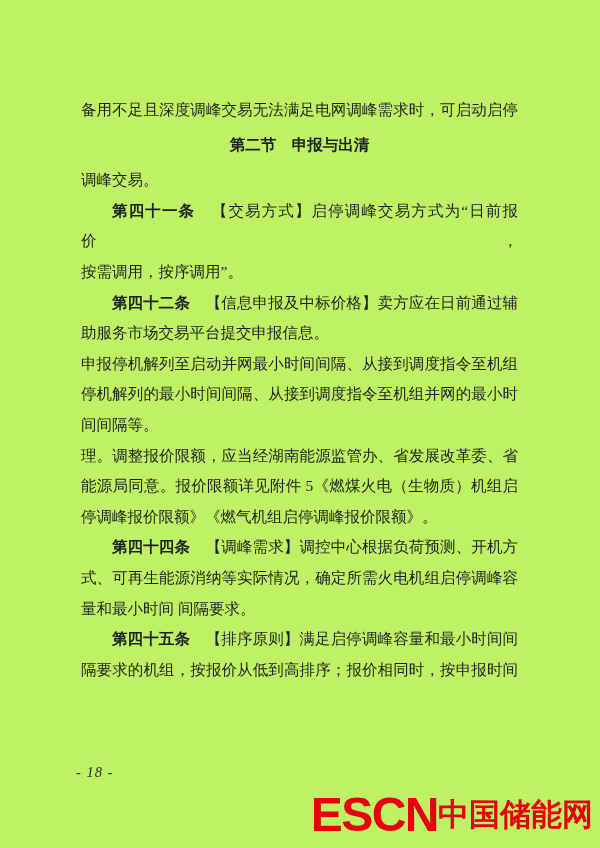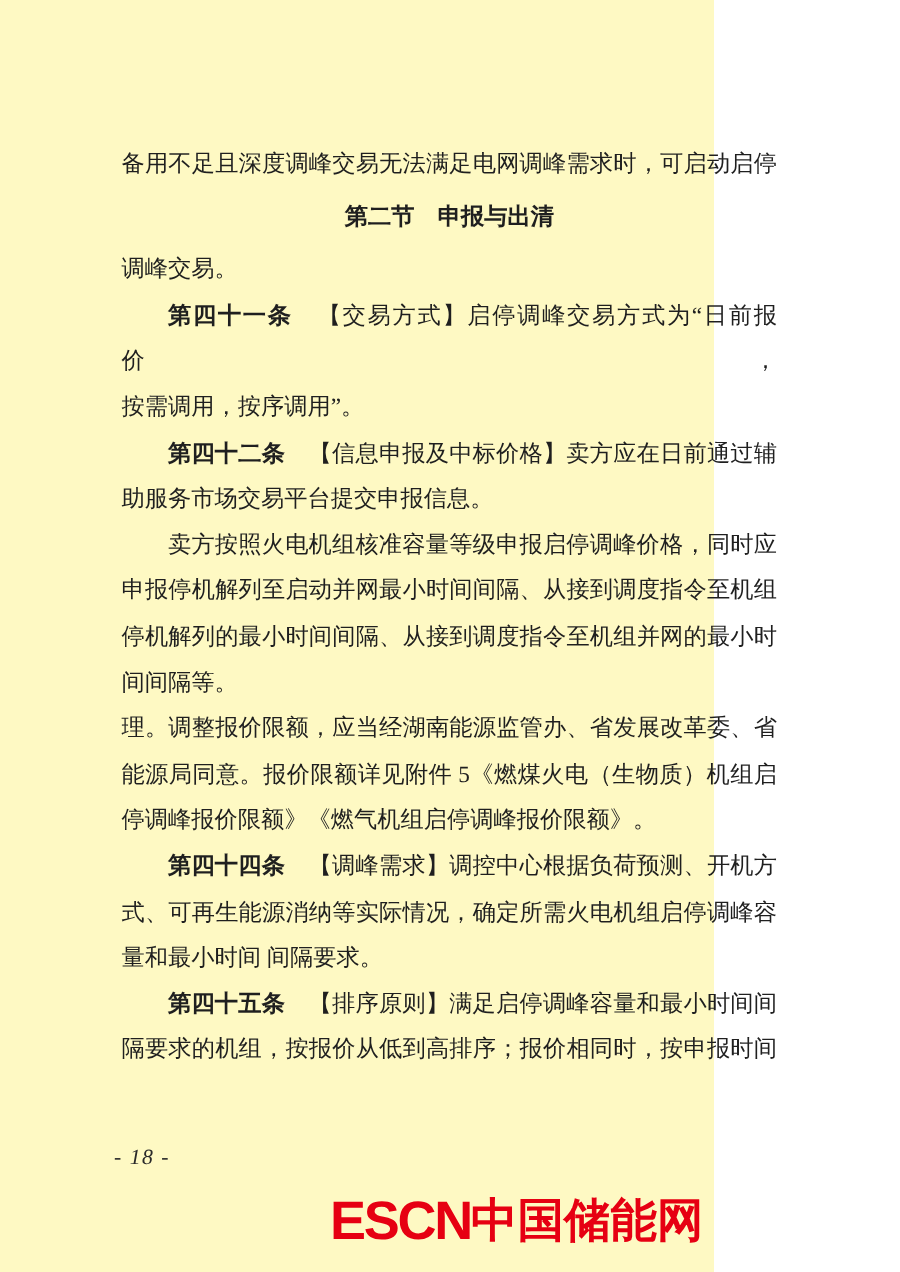--- a/index.html
+++ b/index.html
@@ -5,23 +5,23 @@
   html, body {
     margin: 0;
     padding: 0;
     width: 600px;
     height: 848px;
     background: #ffffff;
     overflow: hidden;
   }
   .page {
     position: relative;
-    width: 476px;
+    width: 600px;
     height: 848px;
-    background: #fef9c3;
+    background: #bef264;
     font-family: "Liberation Serif", "DejaVu Serif", serif;
     color: #1f1f1f;
   }
   .content {
     position: absolute;
     left: 81px;
     top: 95px;
     width: 437px;
     font-size: 15.5px;
     line-height: 30.6px;
@@ -58,21 +58,21 @@
   .logo {
     position: absolute;
     right: 7px;
     top: 795px;
     font-family: "Liberation Sans", "DejaVu Sans", sans-serif;
     font-weight: 900;
     white-space: nowrap;
     line-height: 38px;
   }
   .logo-latin {
-    font-size: 36px;
+    font-size: 48px;
     letter-spacing: -1.5px;
     vertical-align: middle;
   }
   .logo-cjk {
     font-size: 31px;
     vertical-align: middle;
   }
 </style>
 </head>
 <body>
@@ -80,21 +80,20 @@
 <div class="page">
 
   <div class="content">
       <div class="line just"><span>备用不足且深度调峰交易无法满足电网调峰需求时，可启动启停</span></div>
       <div class="line center"><span class="bold">第二节　申报与出清</span></div>
       <div class="line"><span>调峰交易。</span></div>
       <div class="line indent just"><span class="bold">第四十一条　</span><span>【交易方式】启停调峰交易方式为“日前报价，</span></div>
       <div class="line"><span>按需调用，按序调用”。</span></div>
       <div class="line indent just"><span class="bold">第四十二条　</span><span>【信息申报及中标价格】卖方应在日前通过辅</span></div>
       <div class="line"><span>助服务市场交易平台提交申报信息。</span></div>
-      <div class="line indent just"><span>卖方按照火电机组核准容量等级申报启停调峰价格，同时应</span></div>
       <div class="line just"><span>申报停机解列至启动并网最小时间间隔、从接到调度指令至机组</span></div>
       <div class="line just"><span>停机解列的最小时间间隔、从接到调度指令至机组并网的最小时</span></div>
       <div class="line"><span>间间隔等。</span></div>
       <div class="line just"><span>理。调整报价限额，应当经湖南能源监管办、省发展改革委、省</span></div>
       <div class="line just"><span>能源局同意。报价限额详见附件 5《燃煤火电（生物质）机组启</span></div>
       <div class="line"><span>停调峰报价限额》《燃气机组启停调峰报价限额》。</span></div>
       <div class="line indent just"><span class="bold">第四十四条　</span><span>【调峰需求】调控中心根据负荷预测、开机方</span></div>
       <div class="line just"><span>式、可再生能源消纳等实际情况，确定所需火电机组启停调峰容</span></div>
       <div class="line"><span>量和最小时间 间隔要求。</span></div>
       <div class="line indent just"><span class="bold">第四十五条　</span><span>【排序原则】满足启停调峰容量和最小时间间</span></div>

